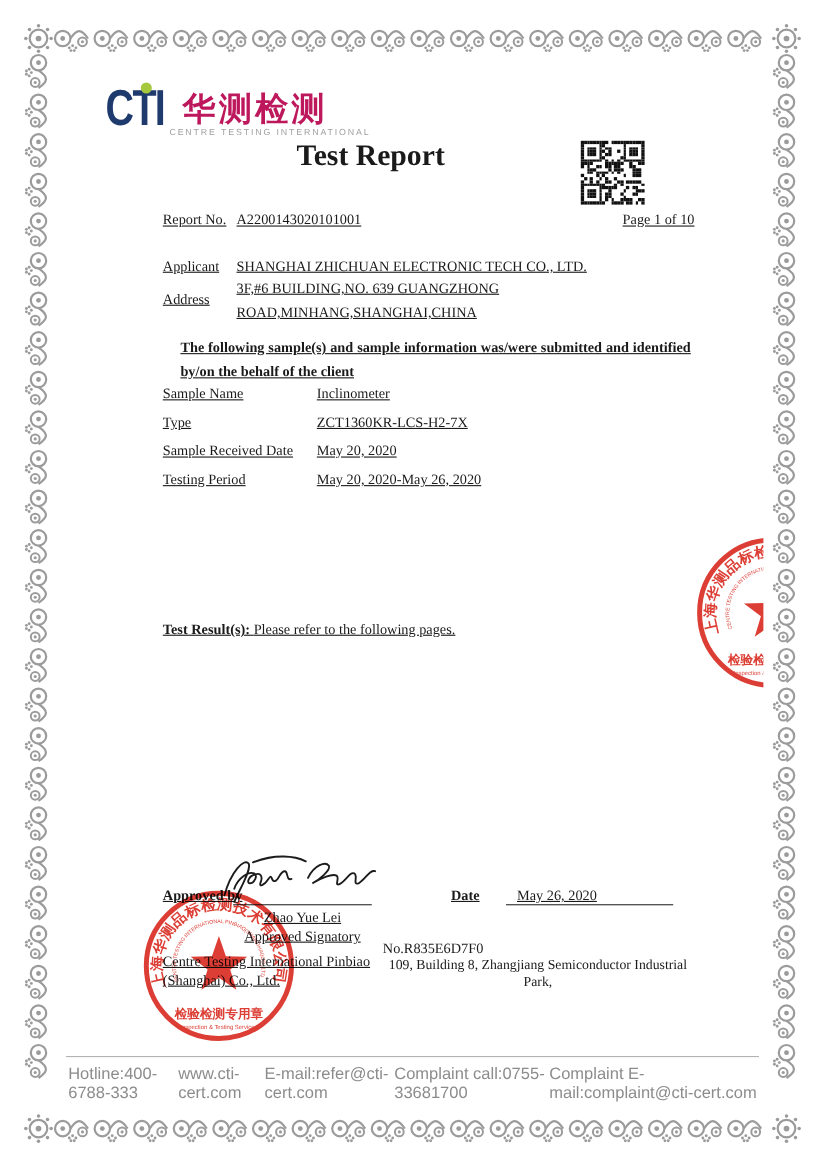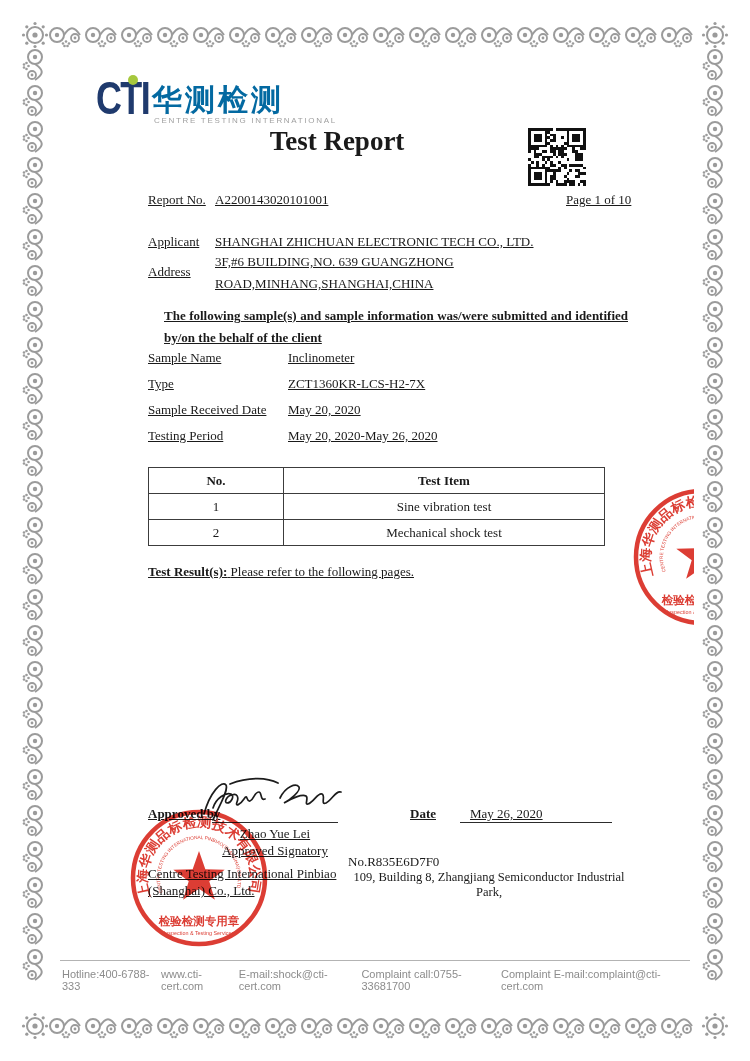--- a/index.html
+++ b/index.html
@@ -4,43 +4,43 @@
 <style>
   html,body{margin:0;padding:0;background:#ffffff;}
   .page{position:relative;width:750px;height:1061px;background:#ffffff;overflow:hidden;
         font-family:"Liberation Serif",serif;color:#1a1a1a;}
   .abs{position:absolute;}
   
   .brand{left:96px;top:76px;font-family:"Liberation Sans",sans-serif;font-weight:800;
          font-size:46px;line-height:44px;color:#1f3a6d;letter-spacing:-2px;
          transform:scaleX(.78);transform-origin:left top;}
   .brand-dot{left:128px;top:75px;width:10px;height:10px;border-radius:50%;background:#a6c83d;}
-  .brand-cn{left:152px;top:84px;font-family:"Liberation Sans",sans-serif;font-size:30px;
-            line-height:32px;color:#0369a1;letter-spacing:3px;font-weight:600;}
+  .brand-cn{left:166px;top:84px;font-family:"Liberation Sans",sans-serif;font-size:30px;
+            line-height:32px;color:#be185d;letter-spacing:3px;font-weight:600;}
   .brand-tag{left:154px;top:116px;font-family:"Liberation Sans",sans-serif;font-size:8px;
              letter-spacing:1.7px;color:#9f9f9f;font-weight:400;}
   
   .doc-title{left:0;top:126px;width:674px;text-align:center;font-size:27px;font-weight:bold;}
   .qr{left:528px;top:128px;width:58px;height:58px;display:grid;
       grid-template-columns:repeat(21,1fr);grid-template-rows:repeat(21,1fr);}
   .qr div{width:100%;height:100%;}
   .qr .d{background:#111;}
   .lbl{font-size:13px;text-decoration:underline;}
   .b{font-weight:bold;}
   
   .ttable{left:148px;top:467px;width:457px;border-collapse:collapse;table-layout:fixed;
           font-size:13px;}
   .ttable td,.ttable th{border:1px solid #3c3c3c;height:25px;text-align:center;padding:0;}
   .ttable th{font-weight:bold;}
   .c1{width:134px;}
   
   .uline{height:1px;background:#2c2c2c;}
   .foot-rule{left:60px;top:960px;width:630px;height:1px;background:#b3b3b3;}
   .footer{left:62px;top:968px;width:628px;display:flex;justify-content:space-between;
-          font-family:"Liberation Sans",sans-serif;font-size:11px;color:#8c8c8c;}
+          font-family:"Liberation Sans",sans-serif;font-size:15px;color:#8c8c8c;}
   
   .stamp{mix-blend-mode:multiply;opacity:.9;}
   
   #border-svg{left:0;top:0;pointer-events:none;}
   .cert-block{left:348px;width:282px;text-align:center;font-size:12.5px;}
 </style>
 </head>
 <body>
 
 <div class="page">
@@ -557,36 +557,20 @@
 
   <div class="abs lbl" style="left:148px;top:350px">Sample Name</div>
   <div class="abs lbl" style="left:288px;top:350px">Inclinometer</div>
   <div class="abs lbl" style="left:148px;top:376px">Type</div>
   <div class="abs lbl" style="left:288px;top:376px">ZCT1360KR-LCS-H2-7X</div>
   <div class="abs lbl" style="left:148px;top:402px">Sample Received Date</div>
   <div class="abs lbl" style="left:288px;top:402px">May 20, 2020</div>
   <div class="abs lbl" style="left:148px;top:428px">Testing Period</div>
   <div class="abs lbl" style="left:288px;top:428px">May 20, 2020-May 26, 2020</div>
 
-  <table class="abs ttable">
-    <tbody>
-        <tr>
-      <th class="c1">No.</th>
-      <th>Test Item</th>
-    </tr>
-    <tr>
-      <td>1</td>
-      <td>Sine vibration test</td>
-    </tr>
-    <tr>
-      <td>2</td>
-      <td>Mechanical shock test</td>
-    </tr>
-  </tbody>
-    </table>
 
   <div class="abs lbl" style="left:148px;top:564px">
     <span class="b">Test Result(s):</span>
     <span>Please refer to the following pages.</span>
   </div>
 
   <div class="abs lbl b" style="left:148px;top:806px">Approved by</div>
   <svg class="abs" style="left:196px;top:770px" width="170" height="56" viewBox="0 0 170 56">
     <g stroke="#1c1c1c" stroke-width="1.7" fill="none" stroke-linecap="round">
       <path d="M8,44 C14,22 26,10 30,15 C33,20 22,38 17,50 M17,38 C20,28 30,22 35,24 C39,26 35,33 31,33 C28,33 30,26 36,25 C41,23 43,27 41,32 C39,37 44,35 48,29 C52,23 50,32 54,31 C58,30 58,22 63,22 C66,22 64,31 69,29"></path>
@@ -614,21 +598,21 @@
       <use href="#stamp-g"></use>
     </svg>
   <svg class="abs stamp" style="left:124px;top:803px" width="150" height="150" viewBox="-75 -75 150 150">
       <use href="#stamp-g"></use>
     </svg>
 
   <div class="abs foot-rule"></div>
   <div class="abs footer">
     <span>Hotline:400-6788-333</span>
     <span>www.cti-cert.com</span>
-    <span>E-mail:shock@cti-cert.com</span>
+    <span>E-mail:refer@cti-cert.com</span>
     <span>Complaint call:0755-33681700</span>
     <span>Complaint E-mail:complaint@cti-cert.com</span>
   </div>
 
   <svg id="border-svg" class="abs" width="750" height="1061" viewBox="0 0 750 1061">
       <rect x="694" y="0" width="56" height="1061" fill="#ffffff"></rect>
       <rect x="0" y="0" width="56" height="1061" fill="#ffffff"></rect>
       <rect x="0" y="0" width="750" height="18" fill="#ffffff"></rect>
       <rect x="0" y="1041" width="750" height="20" fill="#ffffff"></rect>
       <use href="#border-motif" transform="translate(48,22)"></use>

